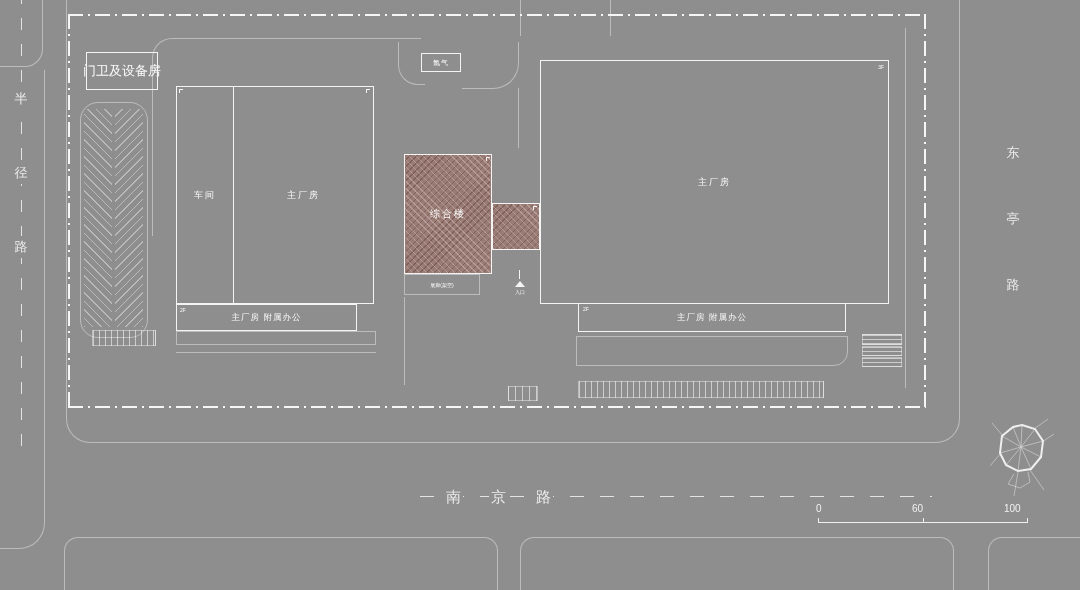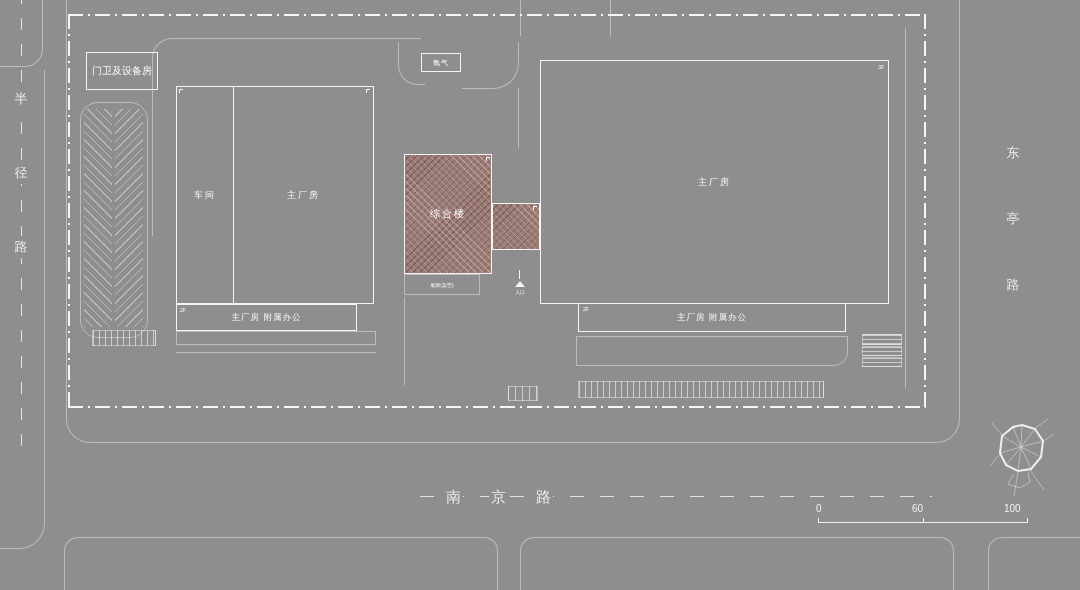--- a/index.html
+++ b/index.html
@@ -69,21 +69,21 @@
   <div class="cl-v" style="left:21px;top:-8px;height:460px;"></div>
   <div class="cl-h" style="left:420px;top:496px;width:512px;"></div>
 
   <div class="lline" style="left:80px;top:102px;width:66px;height:234px;border-width:1px;border-radius:18px;">
     <div class="abs hatch-d1" style="left:3px;top:6px;width:28px;height:218px;"></div>
     <div class="abs hatch-d2" style="left:34px;top:6px;width:28px;height:218px;"></div>
   </div>
   <div class="lline hatch-v" style="left:92px;top:330px;width:62px;height:14px;border-width:1px;"></div>
 
   <div class="bldg" style="left:86px;top:52px;width:72px;height:38px;">
-    <span class="bldg-label" style="font-size:10px;letter-spacing:0;">门卫及设备房</span>
+    <span class="bldg-label" style="font-size:13px;letter-spacing:0;">门卫及设备房</span>
   </div>
 
   <div class="bldg" style="left:421px;top:53px;width:40px;height:19px;">
     <span class="bldg-label" style="font-size:7px;letter-spacing:1px;">氮气</span>
   </div>
 
   <div class="bldg" style="left:176px;top:86px;width:198px;height:218px;padding:0;">
     <div style="position:absolute;left:56px;top:0;bottom:0;width:1px;background:#f4f4f4;"></div>
     <div style="position:absolute;left:0;top:0;width:56px;height:100%;display:flex;align-items:center;justify-content:center;text-align:right;">
       <span class="bldg-label">车间</span>

